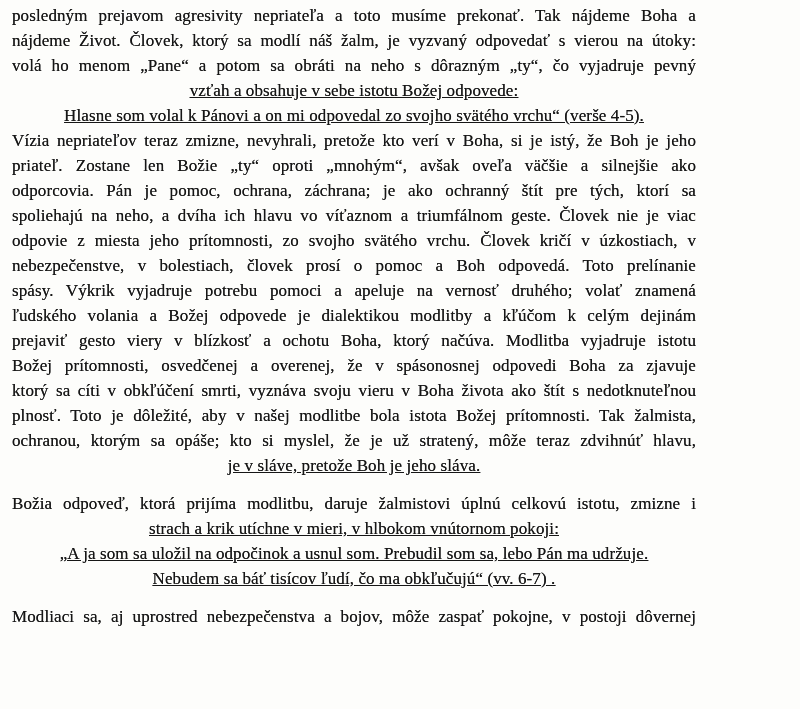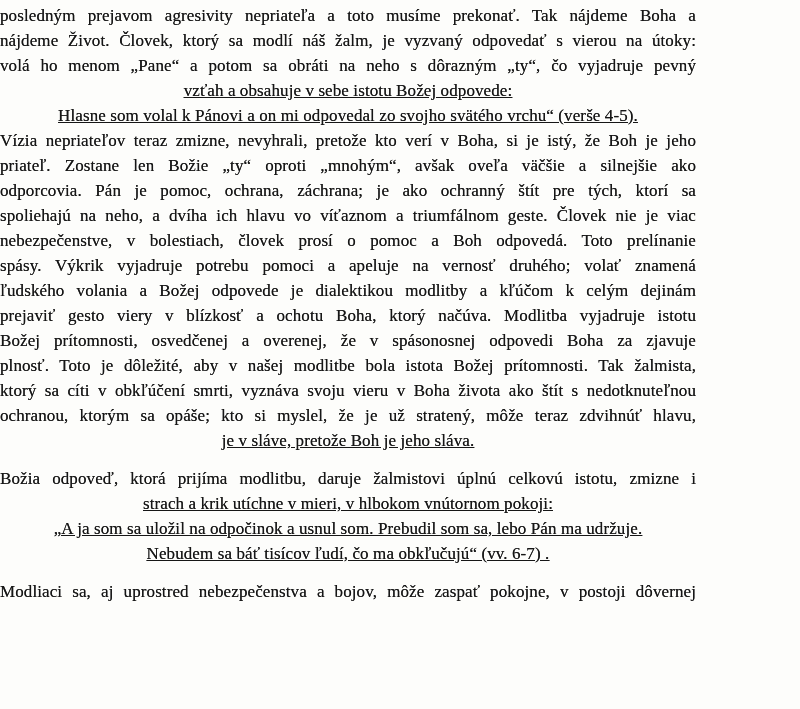--- a/index.html
+++ b/index.html
@@ -9,21 +9,21 @@
   body {
     width: 800px;
     height: 709px;
     background: #fdfdfb;
     overflow: hidden;
   }
   .page {
     box-sizing: border-box;
     width: 726px;
     height: 709px;
-    padding: 3px 30px 0 0;
+    padding: 3px 30px 0 12px;
     font-family: "Liberation Serif", "DejaVu Serif", serif;
     color: #161616;
     text-shadow: 0 0 0.5px rgba(10,10,10,0.75);
   }
   .line {
     font-size: 17px;
     line-height: 25px;
     letter-spacing: 0.1px;
   }
   .just {
@@ -44,27 +44,28 @@
 <div class="page">
   <div class="line just">posledným prejavom agresivity nepriateľa a toto musíme prekonať. Tak nájdeme Boha a</div>
   <div class="line just">nájdeme Život. Človek, ktorý sa modlí náš žalm, je vyzvaný odpovedať s vierou na útoky:</div>
   <div class="line just">volá ho menom „Pane“ a potom sa obráti na neho s dôrazným „ty“, čo vyjadruje pevný</div>
   <div class="line plain">vzťah a obsahuje v sebe istotu Božej odpovede:</div>
   <div class="line plain">Hlasne som volal k Pánovi a on mi odpovedal zo svojho svätého vrchu“ (verše 4-5).</div>
   <div class="line just">Vízia nepriateľov teraz zmizne, nevyhrali, pretože kto verí v Boha, si je istý, že Boh je jeho</div>
   <div class="line just">priateľ. Zostane len Božie „ty“ oproti „mnohým“, avšak oveľa väčšie a silnejšie ako</div>
   <div class="line just">odporcovia. Pán je pomoc, ochrana, záchrana; je ako ochranný štít pre tých, ktorí sa</div>
   <div class="line just">spoliehajú na neho, a dvíha ich hlavu vo víťaznom a triumfálnom geste. Človek nie je viac</div>
+  <div class="line just">odpovie z miesta jeho prítomnosti, zo svojho svätého vrchu. Človek kričí v úzkostiach, v</div>
   <div class="line just">nebezpečenstve, v bolestiach, človek prosí o pomoc a Boh odpovedá. Toto prelínanie</div>
   <div class="line just">spásy. Výkrik vyjadruje potrebu pomoci a apeluje na vernosť druhého; volať znamená</div>
   <div class="line just">ľudského volania a Božej odpovede je dialektikou modlitby a kľúčom k celým dejinám</div>
   <div class="line just">prejaviť gesto viery v blízkosť a ochotu Boha, ktorý načúva. Modlitba vyjadruje istotu</div>
   <div class="line just">Božej prítomnosti, osvedčenej a overenej, že v spásonosnej odpovedi Boha za zjavuje</div>
+  <div class="line just">ktorý sa cíti v obkľúčení smrti, vyznáva svoju vieru v Boha života ako štít s nedotknuteľnou</div>
   <div class="line just">plnosť. Toto je dôležité, aby v našej modlitbe bola istota Božej prítomnosti. Tak žalmista,</div>
-  <div class="line just">ktorý sa cíti v obkľúčení smrti, vyznáva svoju vieru v Boha života ako štít s nedotknuteľnou</div>
   <div class="line just">ochranou, ktorým sa opáše; kto si myslel, že je už stratený, môže teraz zdvihnúť hlavu,</div>
   <div class="line plain">je v sláve, pretože Boh je jeho sláva.</div>
   <div class="line just gap">Božia odpoveď, ktorá prijíma modlitbu, daruje žalmistovi úplnú celkovú istotu, zmizne i</div>
   <div class="line plain">strach a krik utíchne v mieri, v hlbokom vnútornom pokoji:</div>
   <div class="line plain">„A ja som sa uložil na odpočinok a usnul som. Prebudil som sa, lebo Pán ma udržuje.</div>
   <div class="line plain">Nebudem sa báť tisícov ľudí, čo ma obkľučujú“ (vv. 6-7) .</div>
   <div class="line just gap">Modliaci sa, aj uprostred nebezpečenstva a bojov, môže zaspať pokojne, v postoji dôvernej</div>
 </div>
 
 </body></html>

